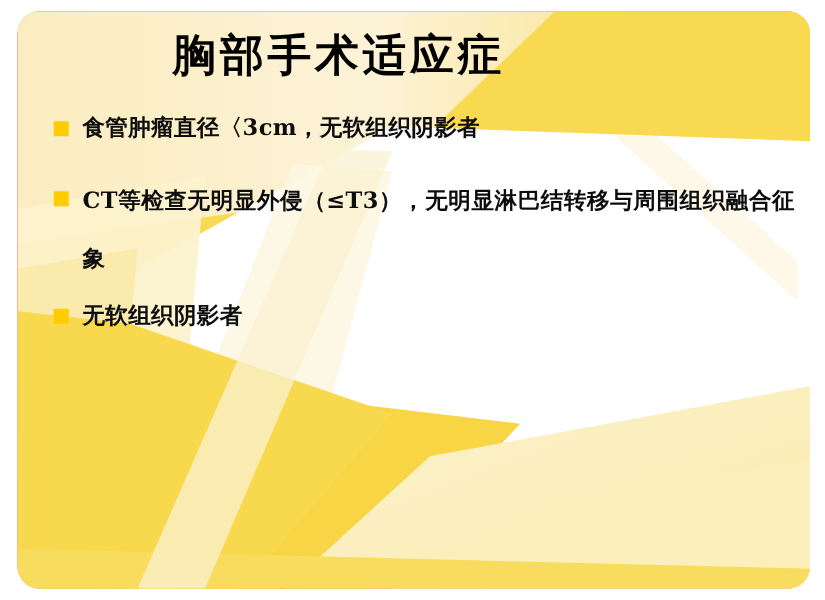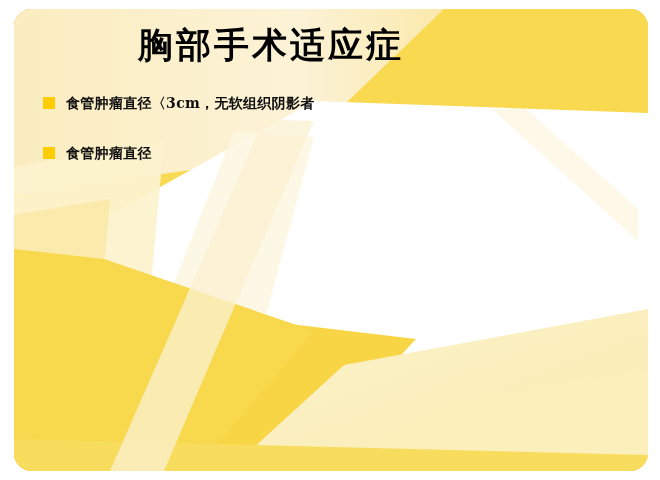--- a/index.html
+++ b/index.html
@@ -87,21 +87,21 @@
     height: 12px;
     background: #FFCC00;
     display: block;
   }
 
   .bullet-text {
     display: block;
     margin-left: 26px;
     font-family: "DejaVu Serif", "Liberation Serif", serif;
     font-weight: bold;
-    font-size: 14px;
+    font-size: 18px;
     line-height: 47px;
     color: #0d0d0d;
     letter-spacing: 0.3px;
     text-align: justify;
     text-justify: inter-character;
   }
 
   .bullet-item.item-1 .bullet-text { line-height: 32px; }
   .bullet-item.item-1 { margin-bottom: 18px; }
   .bullet-item.item-2 { margin-bottom: 6px; }
@@ -170,22 +170,26 @@
       <div id="slide-title">胸部手术适应症</div>
 
       <div id="bullet-list">
 
         <div class="bullet-item item-1">
           <span class="bullet-marker"></span>
           <span class="bullet-text">食管肿瘤直径〈3cm，无软组织阴影者</span>
         </div>
 
 
+        <div class="bullet-item item-3">
+          <span class="bullet-marker"></span>
+          <span class="bullet-text">CT等检查无明显外侵（≤T3），无明显淋巴结转移与周围组织融合征象</span>
+        </div>
 
         <div class="bullet-item item-4">
           <span class="bullet-marker"></span>
-          <span class="bullet-text">食管肿瘤直径</span>
+          <span class="bullet-text">无软组织阴影者</span>
         </div>
 
       </div>
     </div>
   </div>
 </div>
 
 </body></html>

